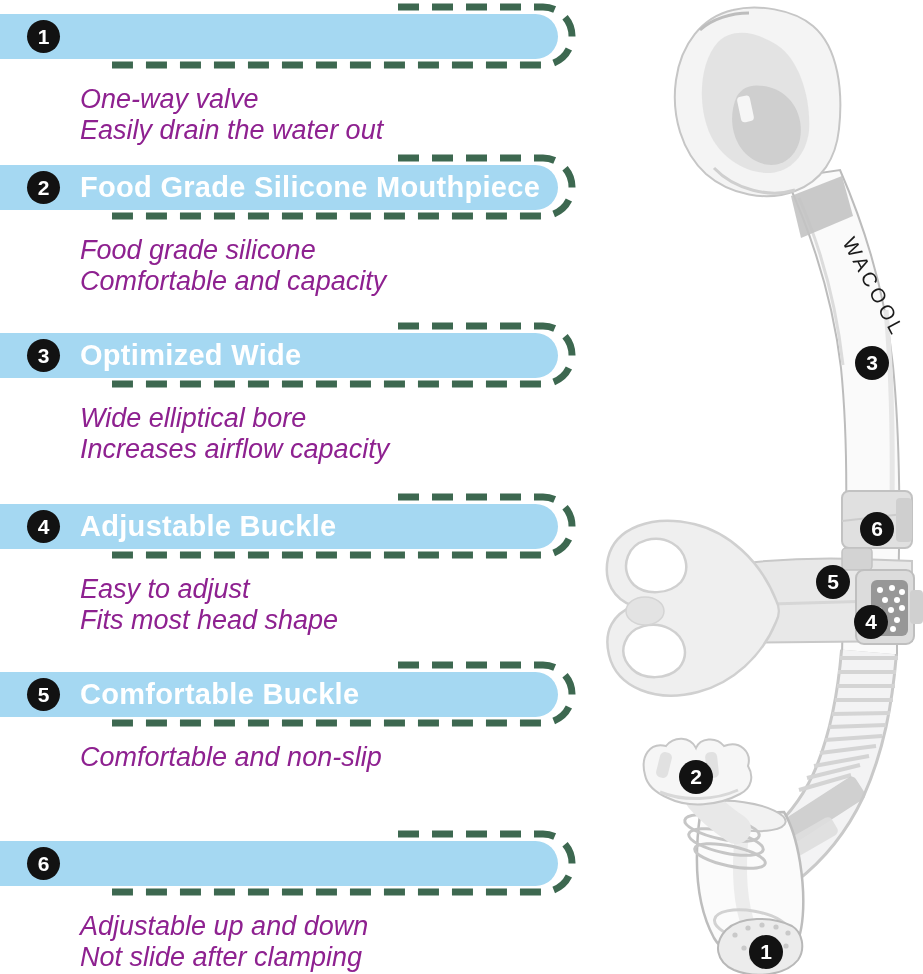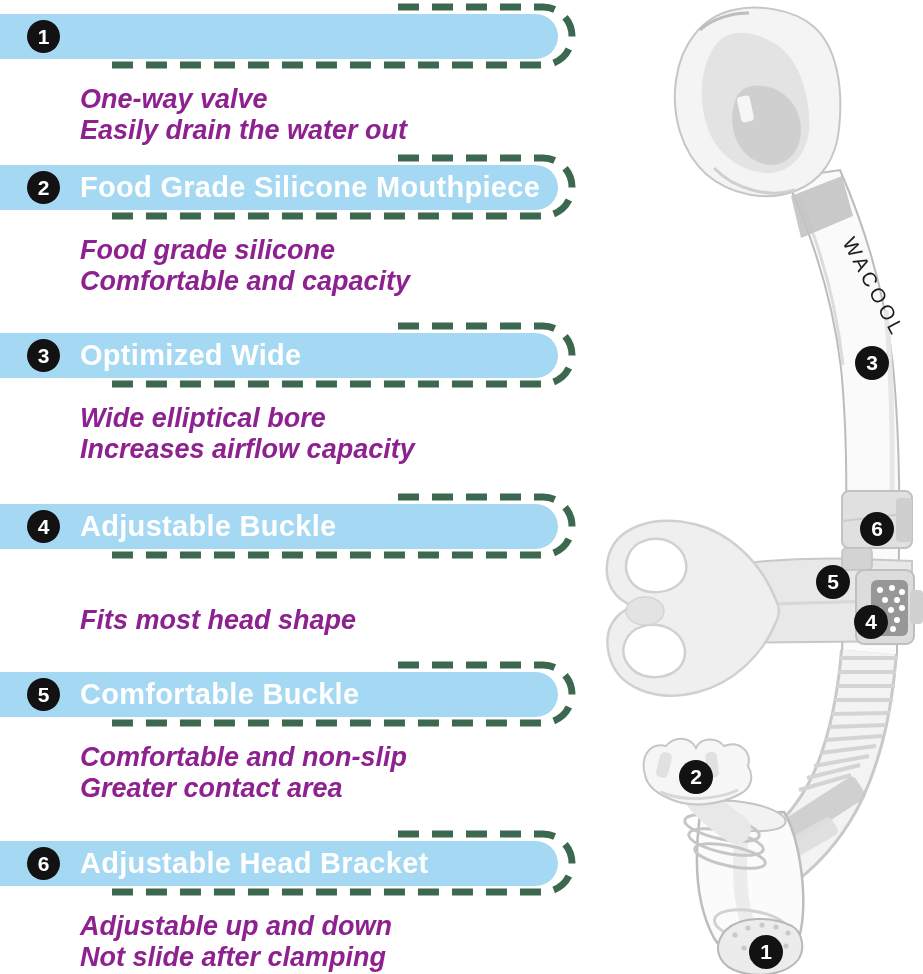--- a/index.html
+++ b/index.html
@@ -20,21 +20,21 @@
     position:absolute;left:27px;top:6px;width:33px;height:33px;border-radius:50%;
     background:var(--badge-black,#121212);color:#fff;font-weight:bold;font-size:21px;
     display:flex;align-items:center;justify-content:center;
   }
   .title{
     position:absolute;left:80px;top:50%;transform:translateY(-53%);margin:0;
     color:#ffffff;font-size:29px;font-weight:bold;letter-spacing:.3px;white-space:nowrap;
   }
   .desc{
     position:absolute;left:80px;top:70px;margin:0;
-    color:var(--text-purple,#8e2190);font-size:27px;font-weight:bold;font-style:italic;
+    color:var(--text-purple,#8e2190);font-size:27px;font-weight:normal;font-style:italic;
     line-height:31px;white-space:nowrap;
   }
   
   #snorkel-svg{position:absolute;left:0;top:0;width:923px;height:974px;}
   .photo-badge{
     position:absolute;width:34px;height:34px;margin:-17px 0 0 -17px;border-radius:50%;
     background:var(--badge-black,#121212);color:#fff;font-size:21px;font-weight:bold;
     display:flex;align-items:center;justify-content:center;z-index:5;
   }
 </style>
@@ -229,46 +229,44 @@
 
   <section class="feature f3">
     <svg class="dash-svg" viewBox="0 0 590 70">
       <path d="M398 5 H543 A29 29 0 0 1 543 63 H112" fill="none" stroke="currentColor" stroke-width="7" stroke-dasharray="21 13"></path>
     </svg>
     <div class="banner">
       <span class="num-badge">4</span>
       <h2 class="title">Adjustable Buckle</h2>
     </div>
     <p class="desc">
-      <br>
+      <span>Easy to adjust</span><br>
       <span>Fits most head shape</span>
     </p>
   </section>
 
   <section class="feature f4">
     <svg class="dash-svg" viewBox="0 0 590 70">
       <path d="M398 5 H543 A29 29 0 0 1 543 63 H112" fill="none" stroke="currentColor" stroke-width="7" stroke-dasharray="21 13"></path>
     </svg>
     <div class="banner">
       <span class="num-badge">5</span>
       <h2 class="title">Comfortable Buckle</h2>
     </div>
     <p class="desc">
       <span>Comfortable and non-slip</span><br>
-      <span>Greater contact area</span>
     </p>
   </section>
 
   <section class="feature f5">
     <svg class="dash-svg" viewBox="0 0 590 70">
       <path d="M398 5 H543 A29 29 0 0 1 543 63 H112" fill="none" stroke="currentColor" stroke-width="7" stroke-dasharray="21 13"></path>
     </svg>
     <div class="banner">
       <span class="num-badge">6</span>
-      <h2 class="title">Adjustable Head Bracket</h2>
     </div>
     <p class="desc">
       <span>Adjustable up and down</span><br>
       <span>Not slide after clamping</span>
     </p>
   </section>
 
 </div>
 
 </body></html>

